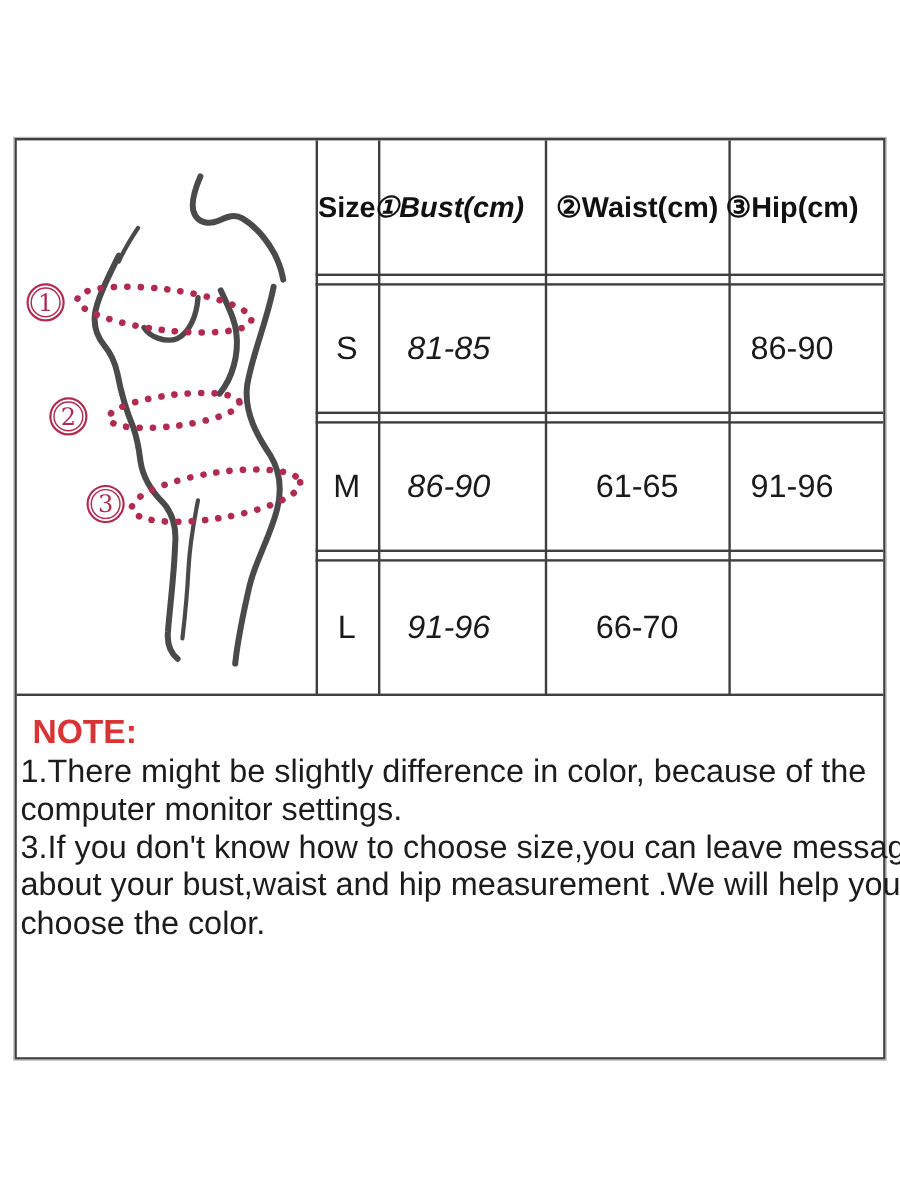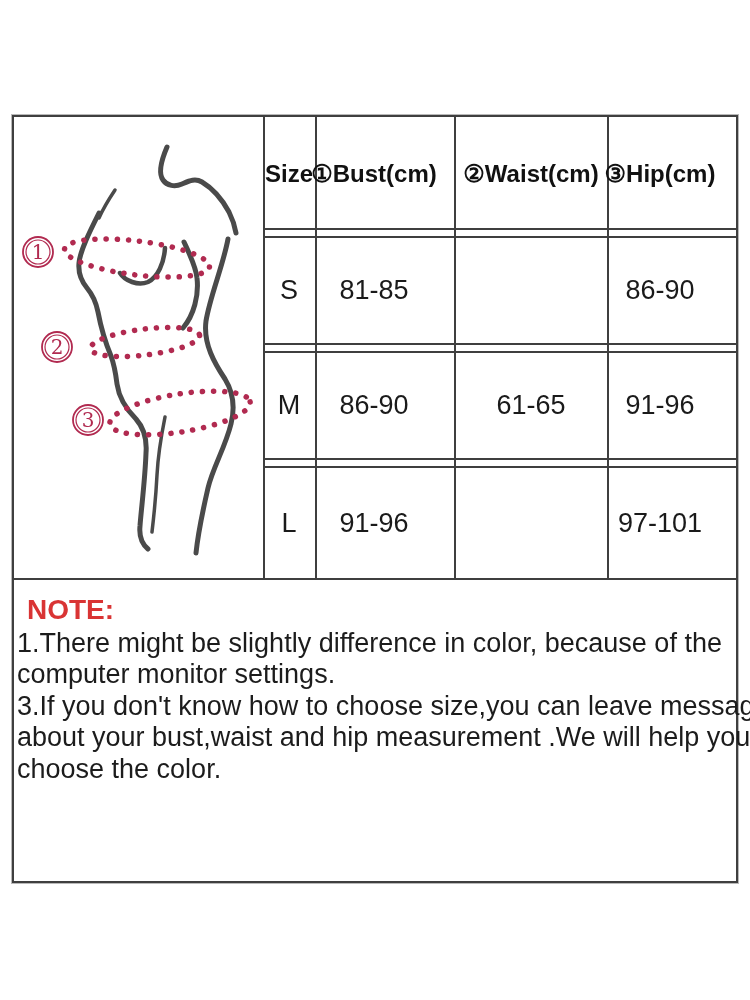--- a/index.html
+++ b/index.html
@@ -20,21 +20,21 @@
   .hline{position:absolute;height:2px;background:#3f3f3f;left:249px;right:0;}
   .divider{position:absolute;height:2px;background:#3f3f3f;left:0;right:0;top:461px;}
   .cell{
     position:absolute;display:flex;align-items:center;justify-content:center;
     text-align:center;white-space:nowrap;
   }
   .hdr{font-weight:bold;font-size:24px;color:#111111;}
   .val{font-size:27px;color:#1a1a1a;}
   
   .c1{left:249px;width:52px;}
-  .c2{left:301px;width:118px;}
+  .c2{left:301px;width:118px;font-style:italic;}
   .c3{left:440px;width:154px;}
   .c4{left:593px;width:106px;}
   .r0{top:2px;height:109px;}
   .r1{top:121px;height:105px;}
   .r2{top:236px;height:105px;}
   .r3{top:351px;height:110px;}
   .figure-cell{position:absolute;left:0;top:0;width:249px;height:461px;}
   .note{
     position:absolute;left:0;top:463px;width:722px;height:301px;
     padding:14px 0 0 3px;box-sizing:border-box;
@@ -110,21 +110,21 @@
   <div class="cell val c2 r1">81-85</div>
   <div class="cell val c4 r1">86-90</div>
 
   <div class="cell val c1 r2">M</div>
   <div class="cell val c2 r2">86-90</div>
   <div class="cell val c3 r2">61-65</div>
   <div class="cell val c4 r2">91-96</div>
 
   <div class="cell val c1 r3">L</div>
   <div class="cell val c2 r3">91-96</div>
-  <div class="cell val c4 r3">97-101</div>
+  <div class="cell val c3 r3">66-70</div>
 
   <div class="note">
     <div class="note-title" style="color:#d93434">NOTE:</div>
     <div class="note-line">1.There might be slightly difference in color, because of the</div>
     <div class="note-line">computer monitor settings.</div>
     <div class="note-line">3.If you don't know how to choose size,you can leave message</div>
     <div class="note-line">about your bust,waist and hip measurement .We will help you</div>
     <div class="note-line">choose the color.</div>
   </div>
 

